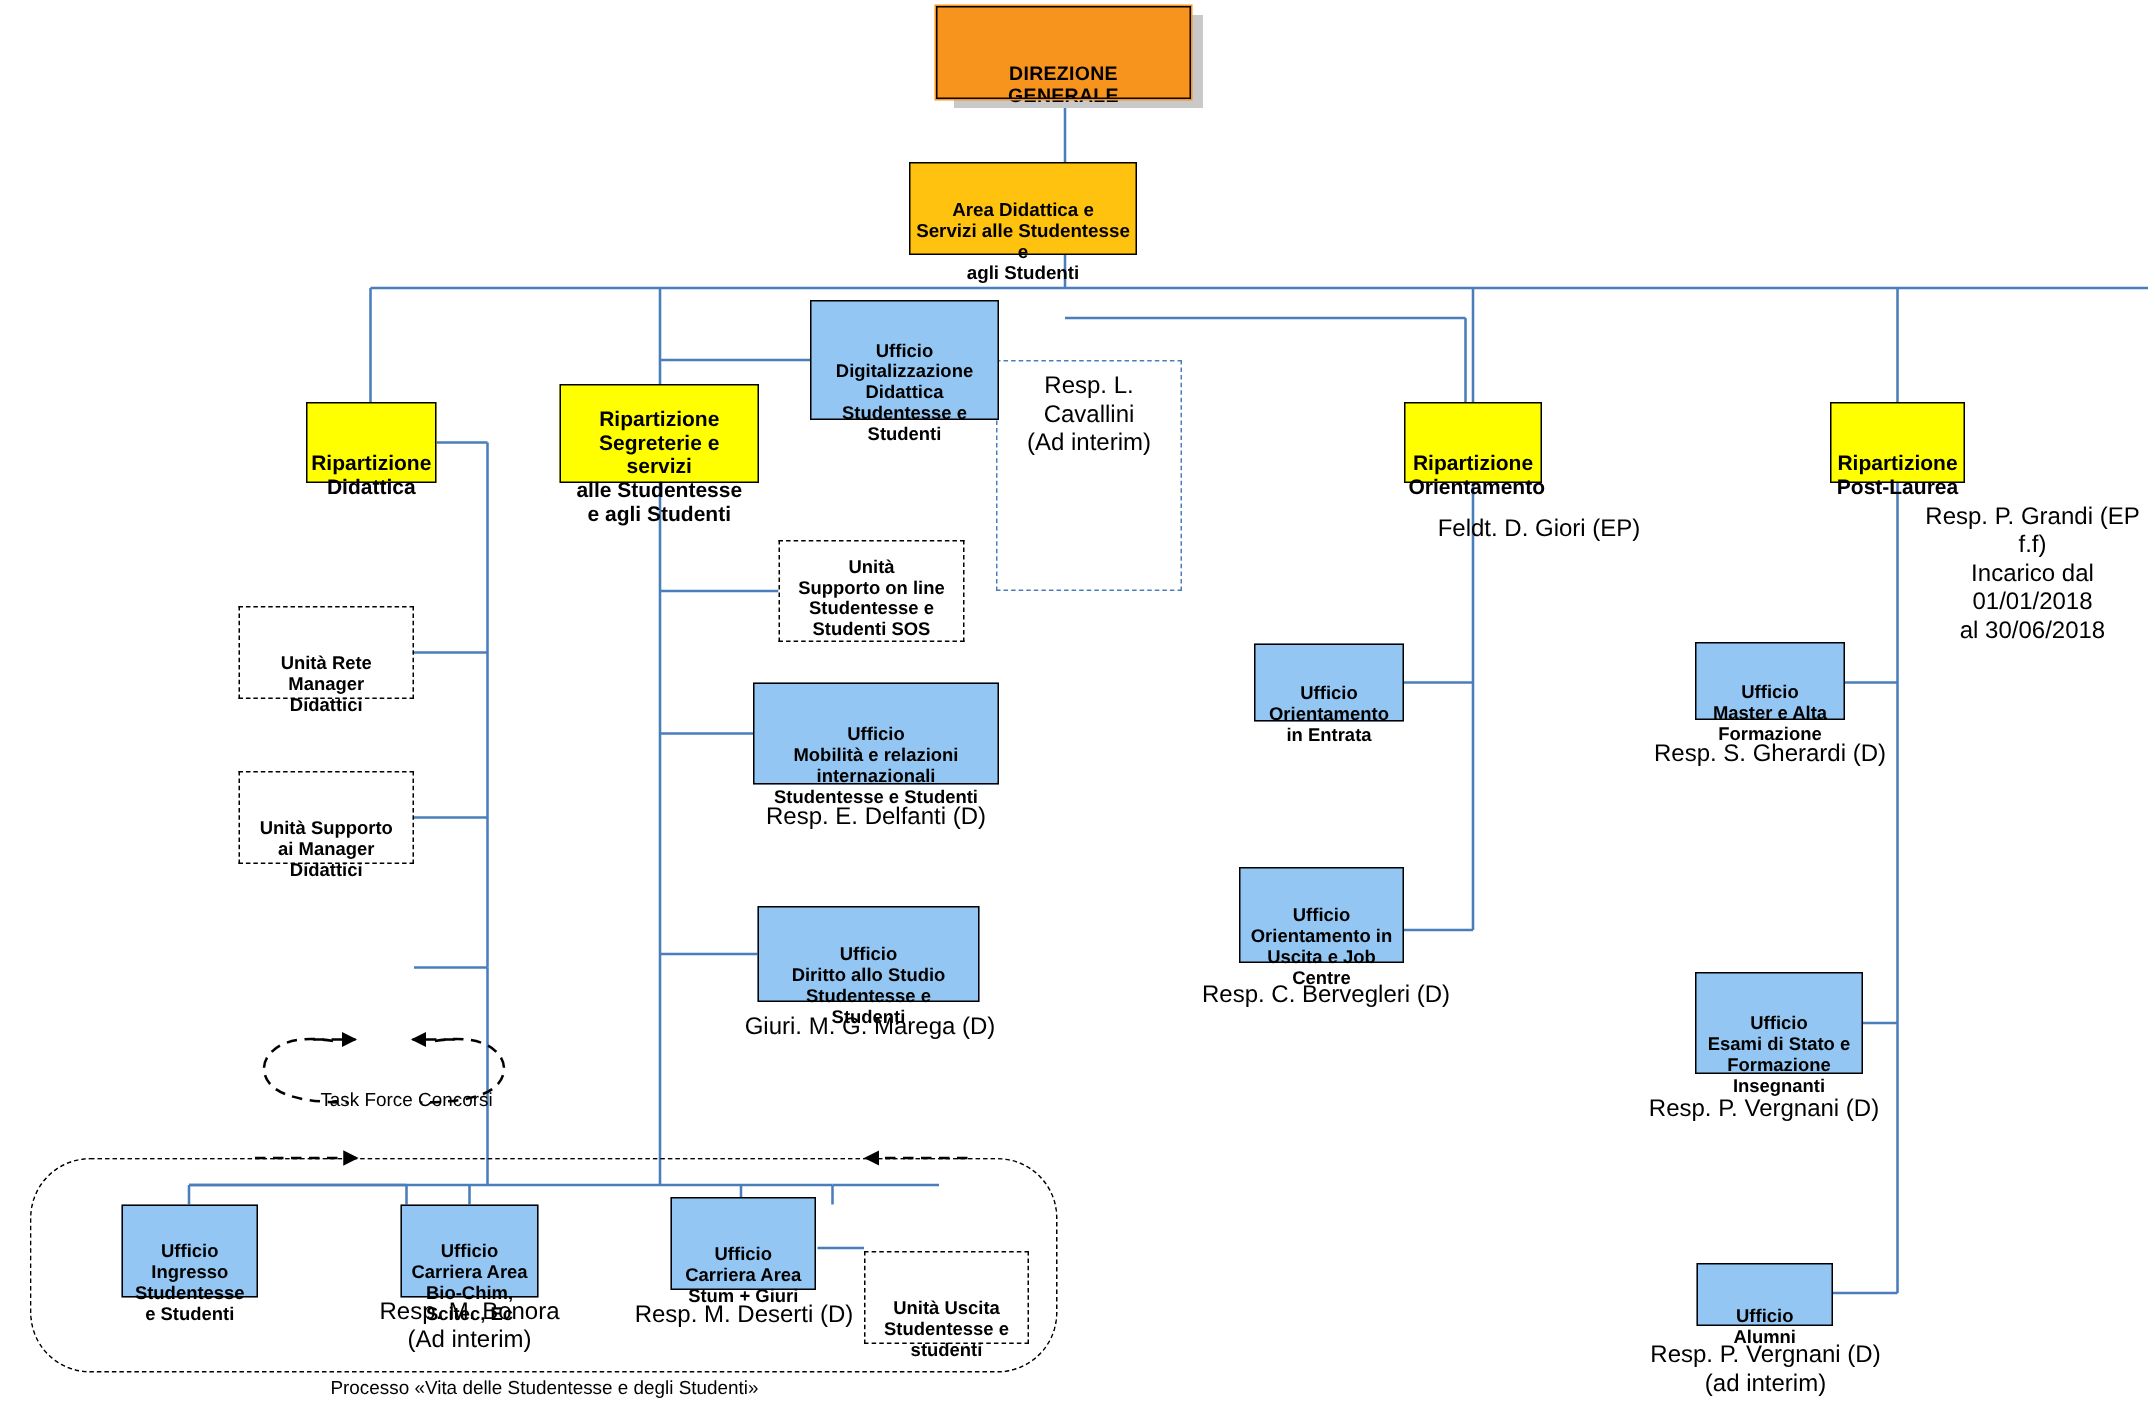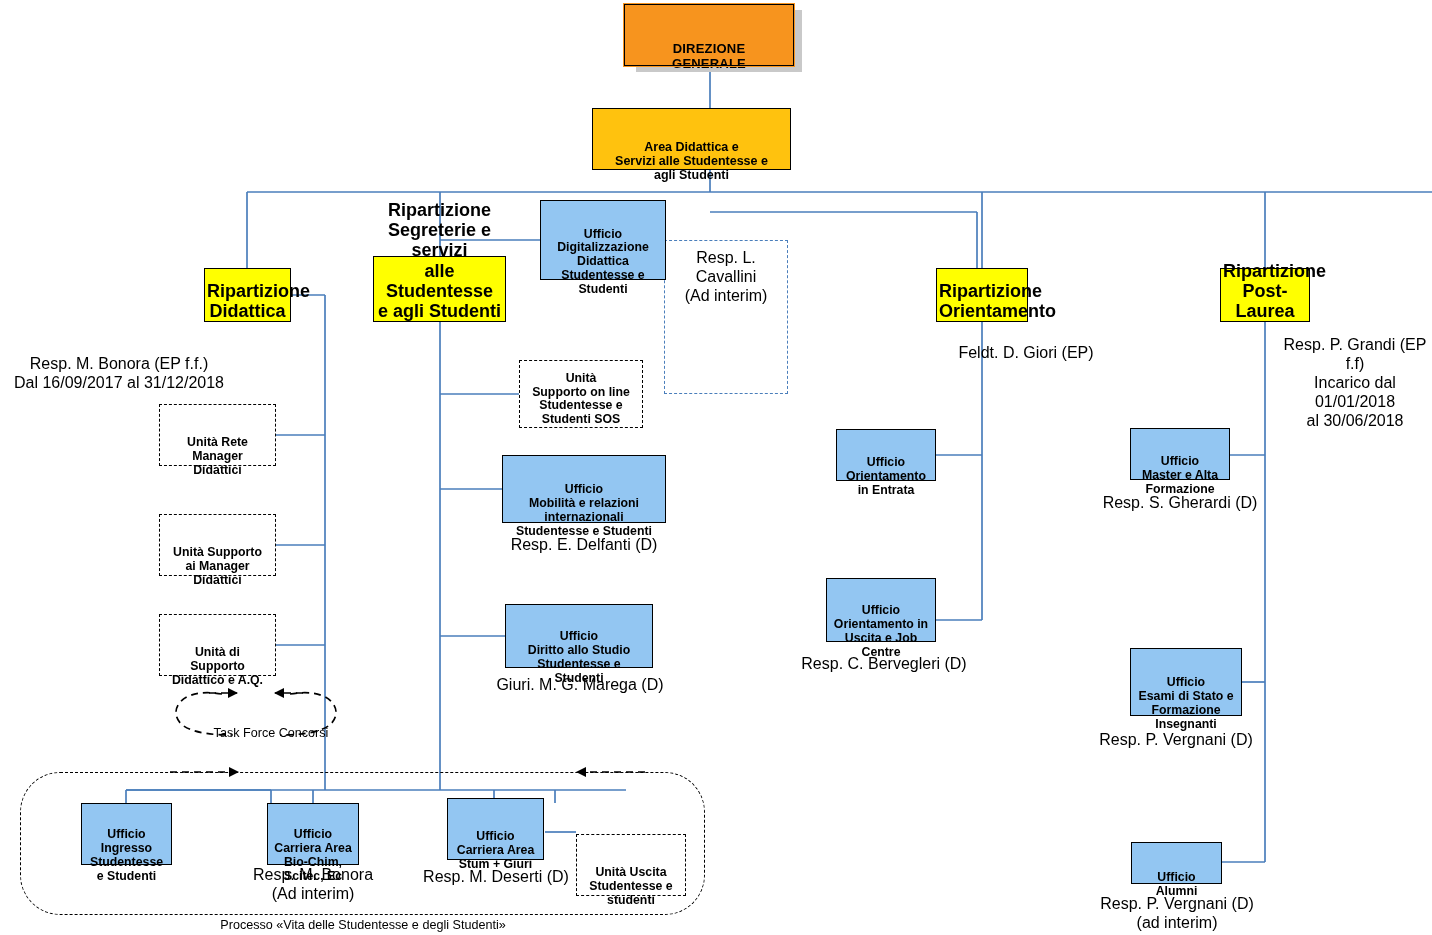--- a/index.html
+++ b/index.html
@@ -48,22 +48,21 @@
     z-index: 3;
   }
   .n-gold {
     background: #FFC20E;
     border: 1.6px solid #000;
     font-size: 12.5px;
   }
   .n-yellow {
     background: #FFFF00;
     border: 1.6px solid #000;
-    font-size: 18px;
-    align-items: flex-end;
+    font-size: 14px;
   }
   .n-blue {
     background: #93C6F2;
     border: 1.6px solid #000;
     font-size: 12.3px;
   }
   .n-dashed {
     background: #FFFFFF;
     border: 1.7px dashed #000;
     font-size: 12.3px;
@@ -172,21 +171,21 @@
   <div style="position:absolute;left:20px;top:772px;width:685px;height:143px;
               border:1.8px dashed #000;border-radius:40px;z-index:2;background:transparent;"></div>
 
   <div class="orange-shadow" style="left:636px;top:10px;width:166px;height:62px;"></div>
 
   <div class="node n-orange" style="left:624px;top:4px;width:170px;height:62px;">
     <span style="white-space:pre-line;">DIREZIONE
 GENERALE</span>
   </div>
 
-  <div class="node n-gold" style="left:592px;top:108px;width:199px;height:62px;">
+  <div class="node n-gold" style="left:606px;top:108px;width:152px;height:62px;">
     <span style="white-space:pre-line;">Area Didattica e
 Servizi alle Studentesse e
 agli Studenti</span>
   </div>
 
   <div class="node n-yellow" style="left:204px;top:268px;width:87px;height:54px;">
     <span style="white-space:pre-line;">Ripartizione
 Didattica</span>
   </div>
 
@@ -220,25 +219,20 @@
 Manager
 Didattici</span>
   </div>
 
   <div class="node n-dashed" style="left:159px;top:514px;width:117px;height:62px;">
     <span style="white-space:pre-line;">Unità Supporto
 ai Manager
 Didattici</span>
   </div>
 
-  <div class="node n-dashed" style="left:159px;top:614px;width:117px;height:62px;">
-    <span style="white-space:pre-line;">Unità di
-Supporto
-Didattico e A.Q.</span>
-  </div>
 
   <div class="node n-dashed" style="left:519px;top:360px;width:124px;height:68px;align-items:flex-end;">
     <span style="white-space:pre-line;">Unità
 Supporto on line
 Studentesse e
 Studenti SOS</span>
   </div>
 
   <div class="node n-blue" style="left:502px;top:455px;width:164px;height:68px;">
     <span style="white-space:pre-line;">Ufficio
@@ -305,22 +299,20 @@
 Stum + Giuri</span>
   </div>
 
   <div class="node n-dashed" style="left:576px;top:834px;width:110px;height:62px;">
     <span style="white-space:pre-line;">Unità Uscita
 Studentesse e
 studenti</span>
   </div>
 
 
-  <div class="cap" style="left:8px;top:355px;width:222px;">Resp. M. Bonora (EP f.f.)
-Dal 16/09/2017 al 31/12/2018</div>
 
 
   <div class="cap" style="left:666px;top:249px;width:120px;">Resp. L. Cavallini
 (Ad interim)</div>
 
   <div class="cap" style="left:495px;top:536px;width:178px;">Resp. E. Delfanti (D)</div>
 
   <div class="cap" style="left:490px;top:676px;width:180px;">Giuri. M. G. Marega (D)</div>
 
   <div class="cap" style="left:940px;top:344px;width:172px;">Feldt. D. Giori (EP)</div>

